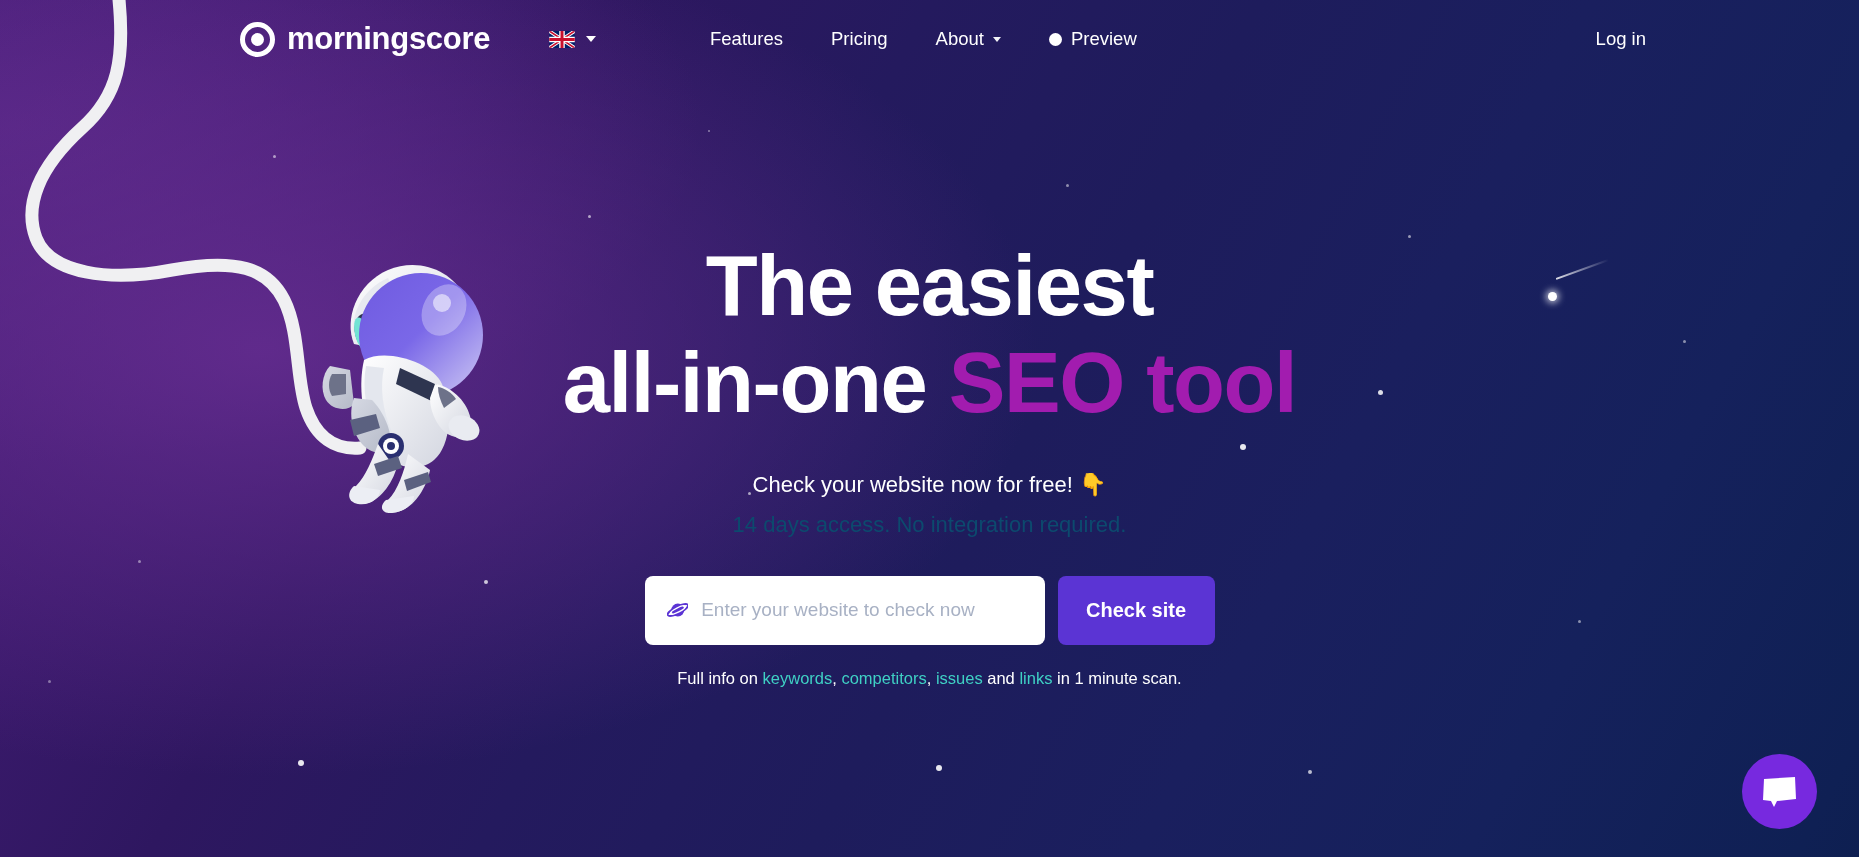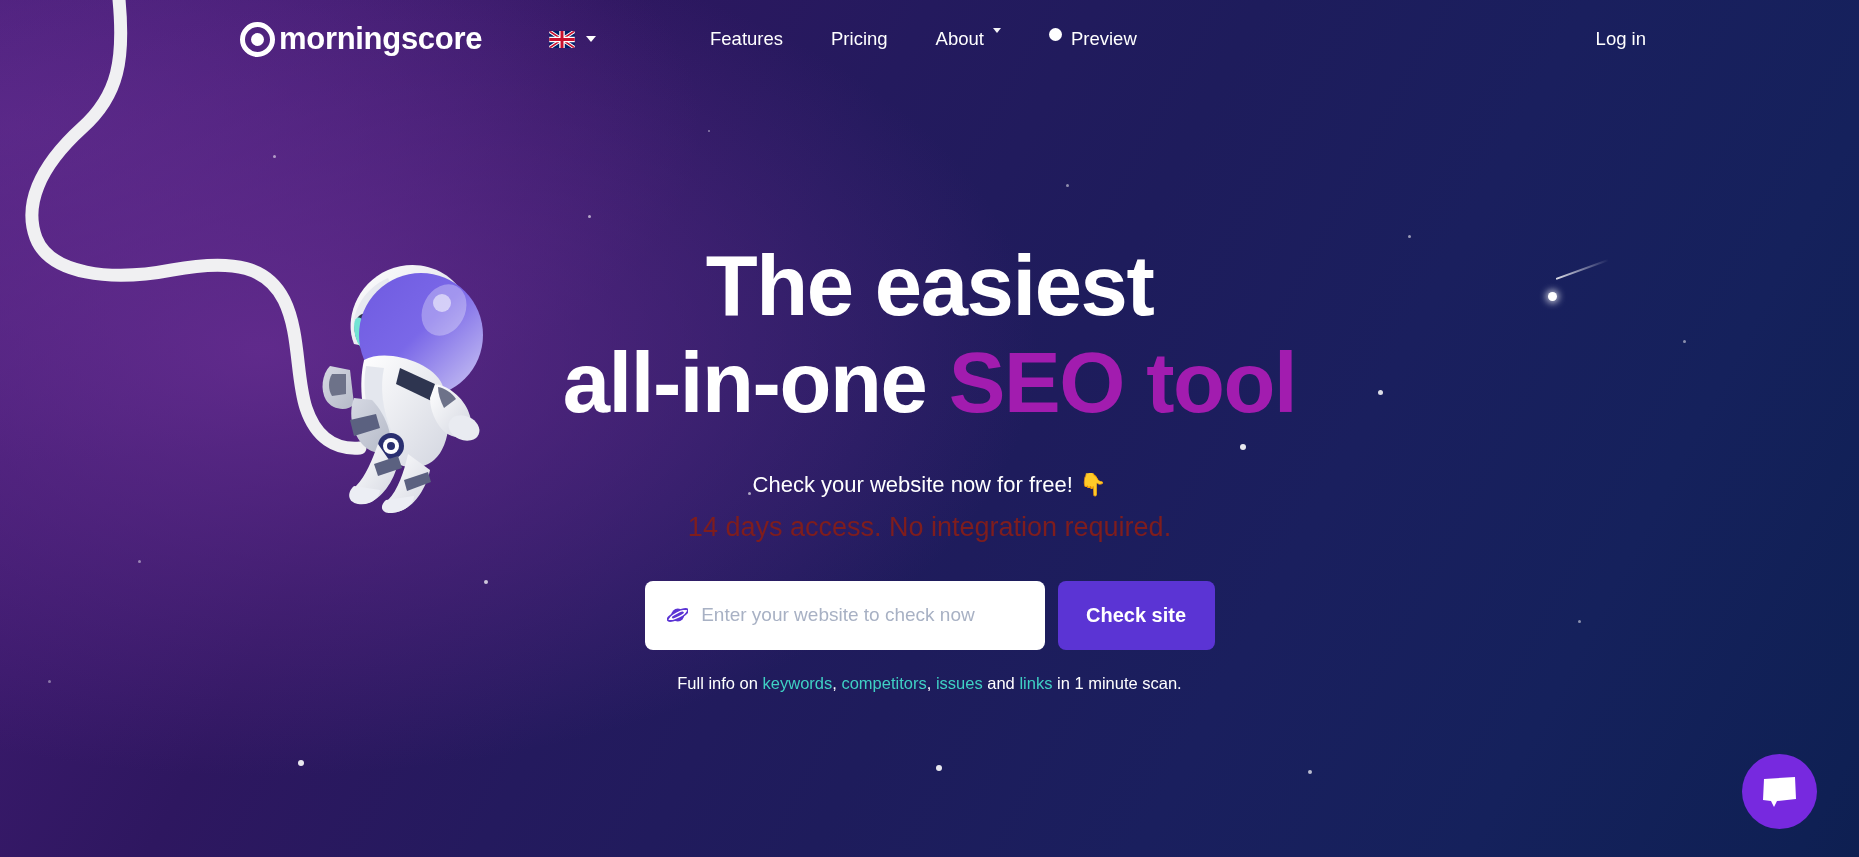--- a/index.html
+++ b/index.html
@@ -75,21 +75,21 @@
     display: flex;
     align-items: center;
     z-index: 30;
   }
 
   .logo-wrap {
     position: absolute;
     left: 240px;
     display: flex;
     align-items: center;
-    gap: 4px;
+    gap: 12px;
     cursor: pointer;
     justify-content: center;
   }
   .logo-mark {
     width: 35px; height: 35px;
     border-radius: 50%;
     border: 5px solid #ffffff;
     display: flex; align-items: center; justify-content: center;
   }
   .logo-dot { width: 13px; height: 13px; border-radius: 50%; background: #ffffff; }
@@ -122,20 +122,21 @@
     display: flex;
     align-items: center;
     gap: 48px;
   }
   .nav-link {
     color: #ffffff;
     font-size: 18.5px;
     font-weight: 500;
     text-decoration: none;
     display: flex;
+    align-items: center;
     gap: 9px;
     cursor: pointer;
     white-space: nowrap;
   }
   .nav-link .caret { border-top-color: rgba(255,255,255,.95); border-left-width:4px; border-right-width:4px; border-top-width:5px; }
   .preview-dot {
     width: 13px; height: 13px; border-radius: 50%;
     background: #ffffff;
     display: inline-block;
   }
@@ -198,22 +199,22 @@
   .headline .accent { color: #a21caf; }
 
   .sub1 {
     margin-top: 40px;
     color: #ffffff;
     font-size: 22px;
     font-weight: 400;
   }
   .sub2 {
     margin-top: 14px;
-    color: #7f1d1d;
-    font-size: 27px;
+    color: #0c4a6e;
+    font-size: 22px;
     font-weight: 400;
   }
 
   .form-row {
     margin-top: 38px;
     display: flex;
     justify-content: center;
     align-items: stretch;
     gap: 13px;
   }

